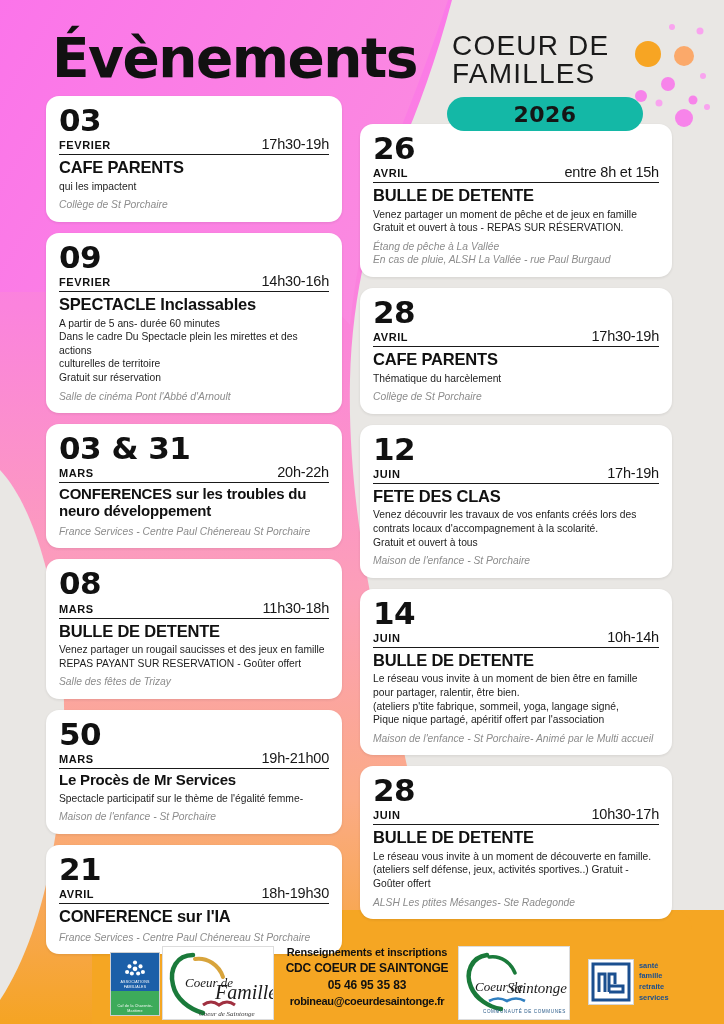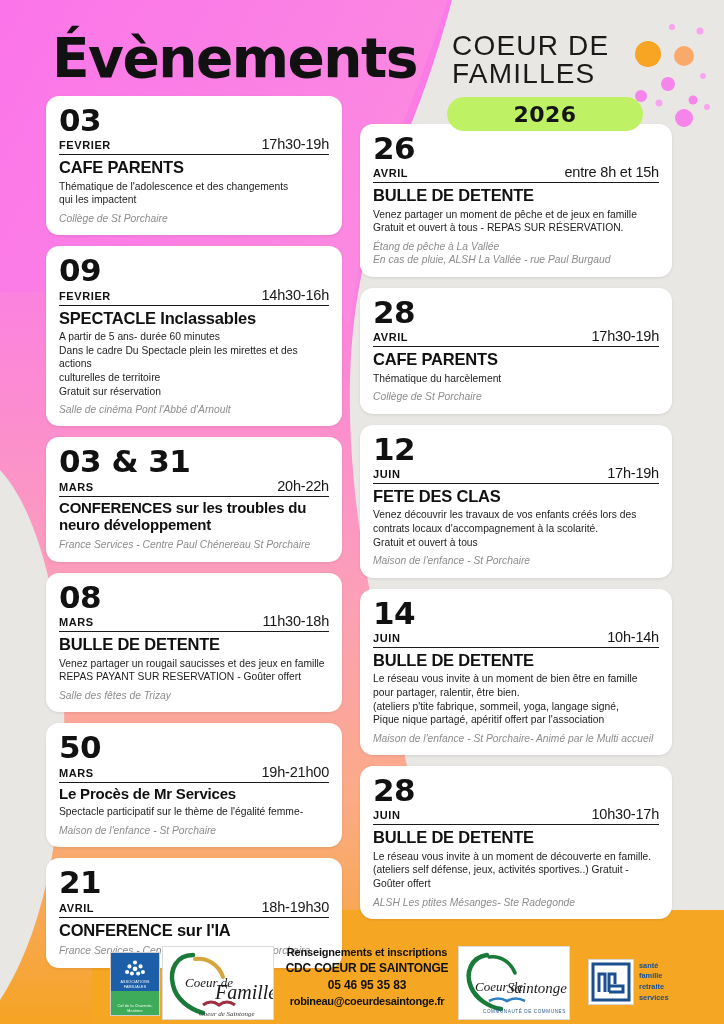--- a/index.html
+++ b/index.html
@@ -24,21 +24,21 @@
     line-height:1.05;white-space:nowrap;
   }
   .brand{
     position:absolute;left:452px;top:20px;width:180px;
     font-size:28px;line-height:1.0;letter-spacing:1.2px;color:#1a1a1a;
     font-weight:300;font-family:"Liberation Sans",sans-serif;
   }
   .brand span{display:block;}
   .year-pill{
     position:absolute;left:447px;top:85px;width:196px;height:34px;
-    background:#bef264;border-radius:17px;
+    background:#14b8a6;border-radius:17px;
   }
   .year-pill .yr{
     position:absolute;left:0;top:0;width:196px;height:34px;
     display:flex;align-items:center;justify-content:center;
     font-size:22px;font-weight:900;color:#151515;letter-spacing:0.5px;
     font-family:"DejaVu Sans","Liberation Sans",sans-serif;
   }
 
   
   .col{position:absolute;z-index:4;}
@@ -209,21 +209,20 @@
       <div class="card-head">
         <div class="day">03</div>
         <div class="monthrow">
           <div class="month">FEVRIER</div>
           <div class="time">17h30-19h</div>
         </div>
       </div>
       <hr class="rule">
       <div class="evt-title">CAFE PARENTS</div>
       <div class="desc">
-        <p>Thématique de l'adolescence et des changements</p>
         <p>qui les impactent</p>
       </div>
       <div class="venue">
         <p>Collège de St Porchaire</p>
       </div>
     </div>
     <div class="card">
       <div class="card-head">
         <div class="day">09</div>
         <div class="monthrow">

